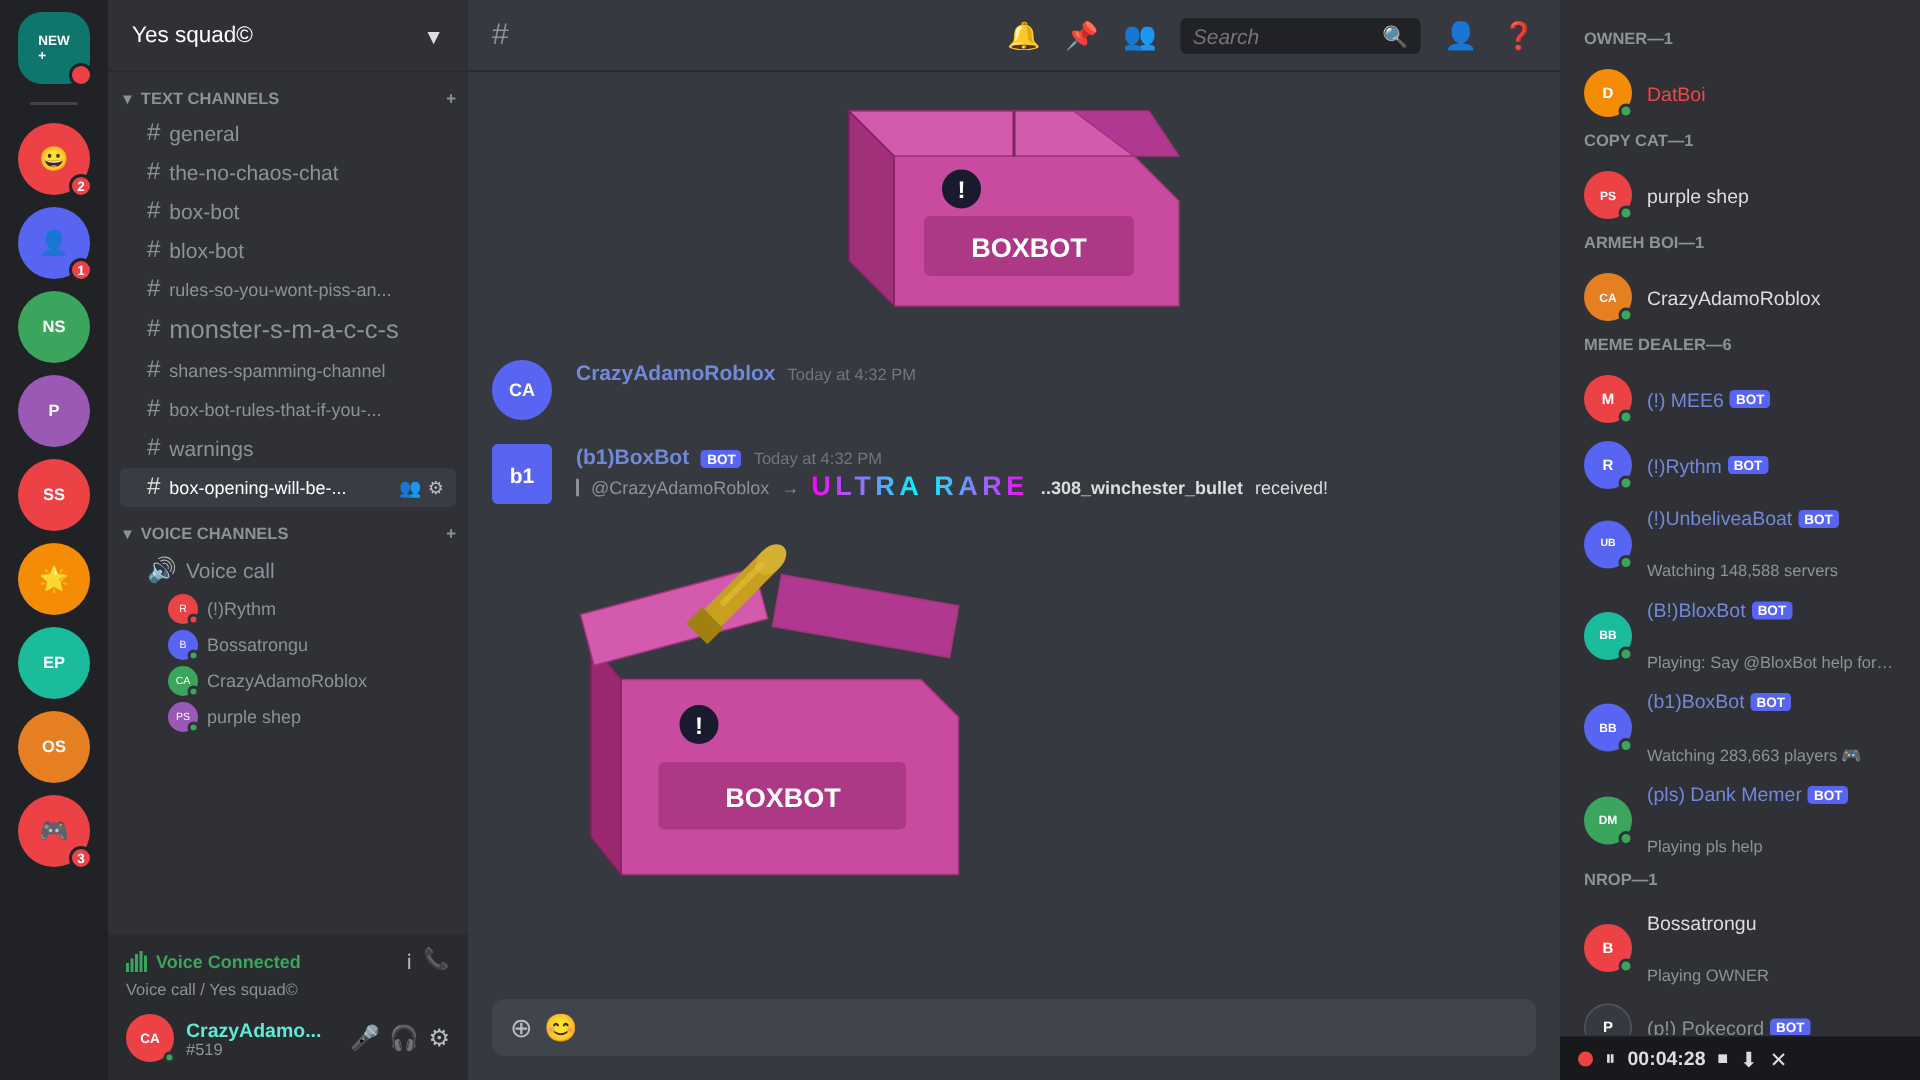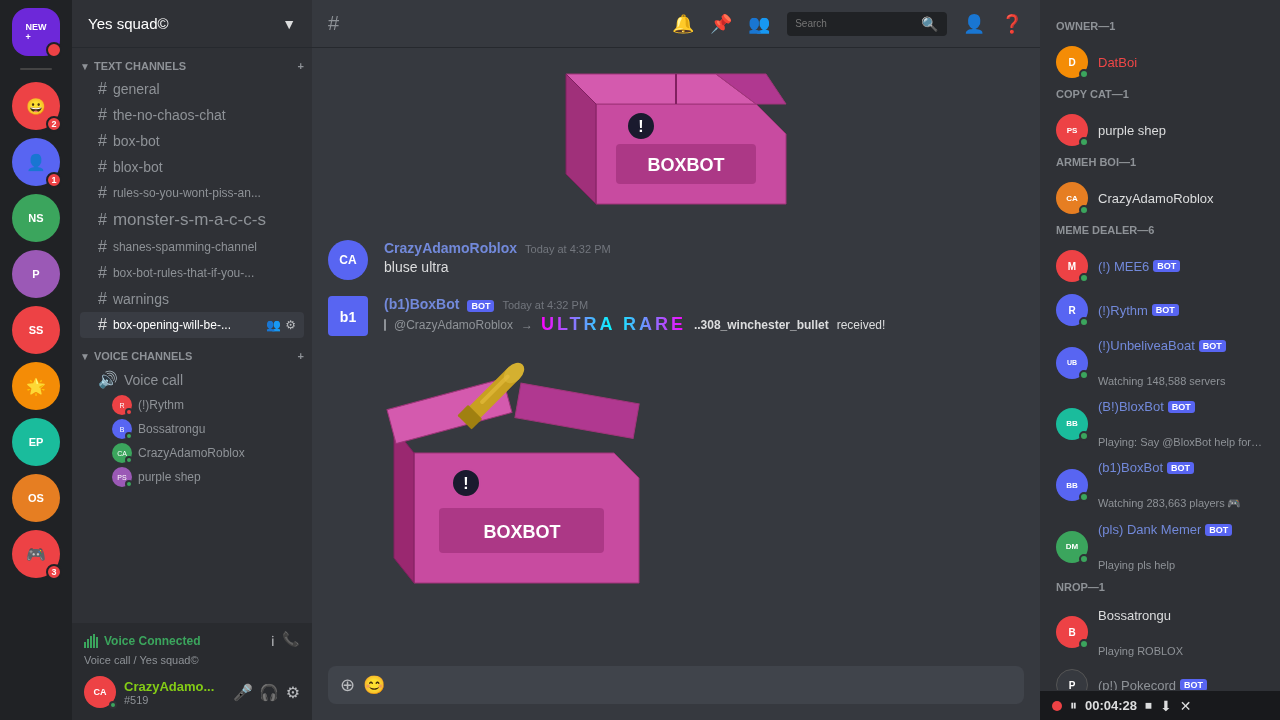--- a/index.html
+++ b/index.html
@@ -209,21 +209,21 @@
       flex-shrink: 0;
       display: flex;
       align-items: center;
       justify-content: center;
       color: white;
       font-size: 10px;
       font-weight: bold;
       position: relative;
     }
     .user-info { flex: 1; }
-    .user-name { color: #84cc16; font-size: 13px; font-weight: 600; }
+    .user-name { color: #5eead4; font-size: 13px; font-weight: 600; }
     .user-discriminator { color: #8e9297; font-size: 11px; }
     .user-controls { display: flex; gap: 6px; align-items: center; }
     .user-control-btn { color: #b9bbbe; cursor: pointer; font-size: 16px; }
 
     
     .main-content {
       flex: 1;
       display: flex;
       flex-direction: column;
       background: #36393f;
@@ -257,22 +257,23 @@
       display: flex;
       align-items: center;
       gap: 6px;
       width: 160px;
     }
     .search-input {
       background: transparent;
       border: none;
       color: #dcddde;
       outline: none;
-      font-size: 10px;
+      font-size: 14px;
       width: 100%;
+      font-style: italic;
     }
 
     
     .messages-area {
       flex: 1;
       overflow-y: auto;
       padding: 16px 16px 0 16px;
     }
     .message-group {
       display: flex;
@@ -432,21 +433,21 @@
 
     .active-channel { background: #40444b; color: white; }
     .active-channel .channel-prefix { color: white; }
 
     .chevron { font-size: 10px; }
   </style>
 </head>
 <body>
 
 <div class="server-icons">
-  <div class="server-icon active" style="background:#6d28d9;border-radius:16px;">
+  <div class="server-icon active" style="background:#0f766e;border-radius:16px;">
     <span style="font-size:9px;font-weight:700;">NEW<br>+</span>
     <span class="notification-badge"></span>
   </div>
   <div class="server-divider"></div>
   <div class="server-icon" style="background:#ed4245;">
     <span style="font-size:16px;">😀</span>
     <span class="notification-badge">2</span>
   </div>
   <div class="server-icon" style="background:#5865f2;">
     <span style="font-size:16px;">👤</span>
@@ -662,21 +663,20 @@
 
     <div class="message-group">
       <div class="msg-avatar" style="background:#5865f2;">
         <span>CA</span>
       </div>
       <div class="msg-content">
         <div class="msg-header">
           <span class="msg-username" style="color:#7289da;">CrazyAdamoRoblox</span>
           <span class="msg-timestamp">Today at 4:32 PM</span>
         </div>
-        <div class="msg-text">bluse ultra</div>
       </div>
     </div>
 
     <div class="message-group">
       <div class="msg-avatar" style="background:#5865f2;border-radius:4px;">
         <svg width="36" height="36" viewBox="0 0 36 36">
           <rect width="36" height="36" rx="4" fill="#5865f2"></rect>
           <text x="18" y="24" text-anchor="middle" fill="white" font-size="14" font-weight="900">b1</text>
         </svg>
       </div>
@@ -852,21 +852,21 @@
   </div>
 
   <div class="member-section-header">NROP—1</div>
   <div class="member-item">
     <div class="member-avatar red">
       <span>B</span>
       <div class="member-status online"></div>
     </div>
     <div class="member-name-area">
       <span class="member-name">Bossatrongu</span>
-      <div class="member-sub-text">Playing ROBLOX</div>
+      <div class="member-sub-text">Playing OWNER</div>
     </div>
   </div>
 
   <div class="member-item">
     <div class="member-avatar dark">
       <span>P</span>
       <div class="member-status offline"></div>
     </div>
     <div class="member-name-area">
       <div class="member-name-row">

